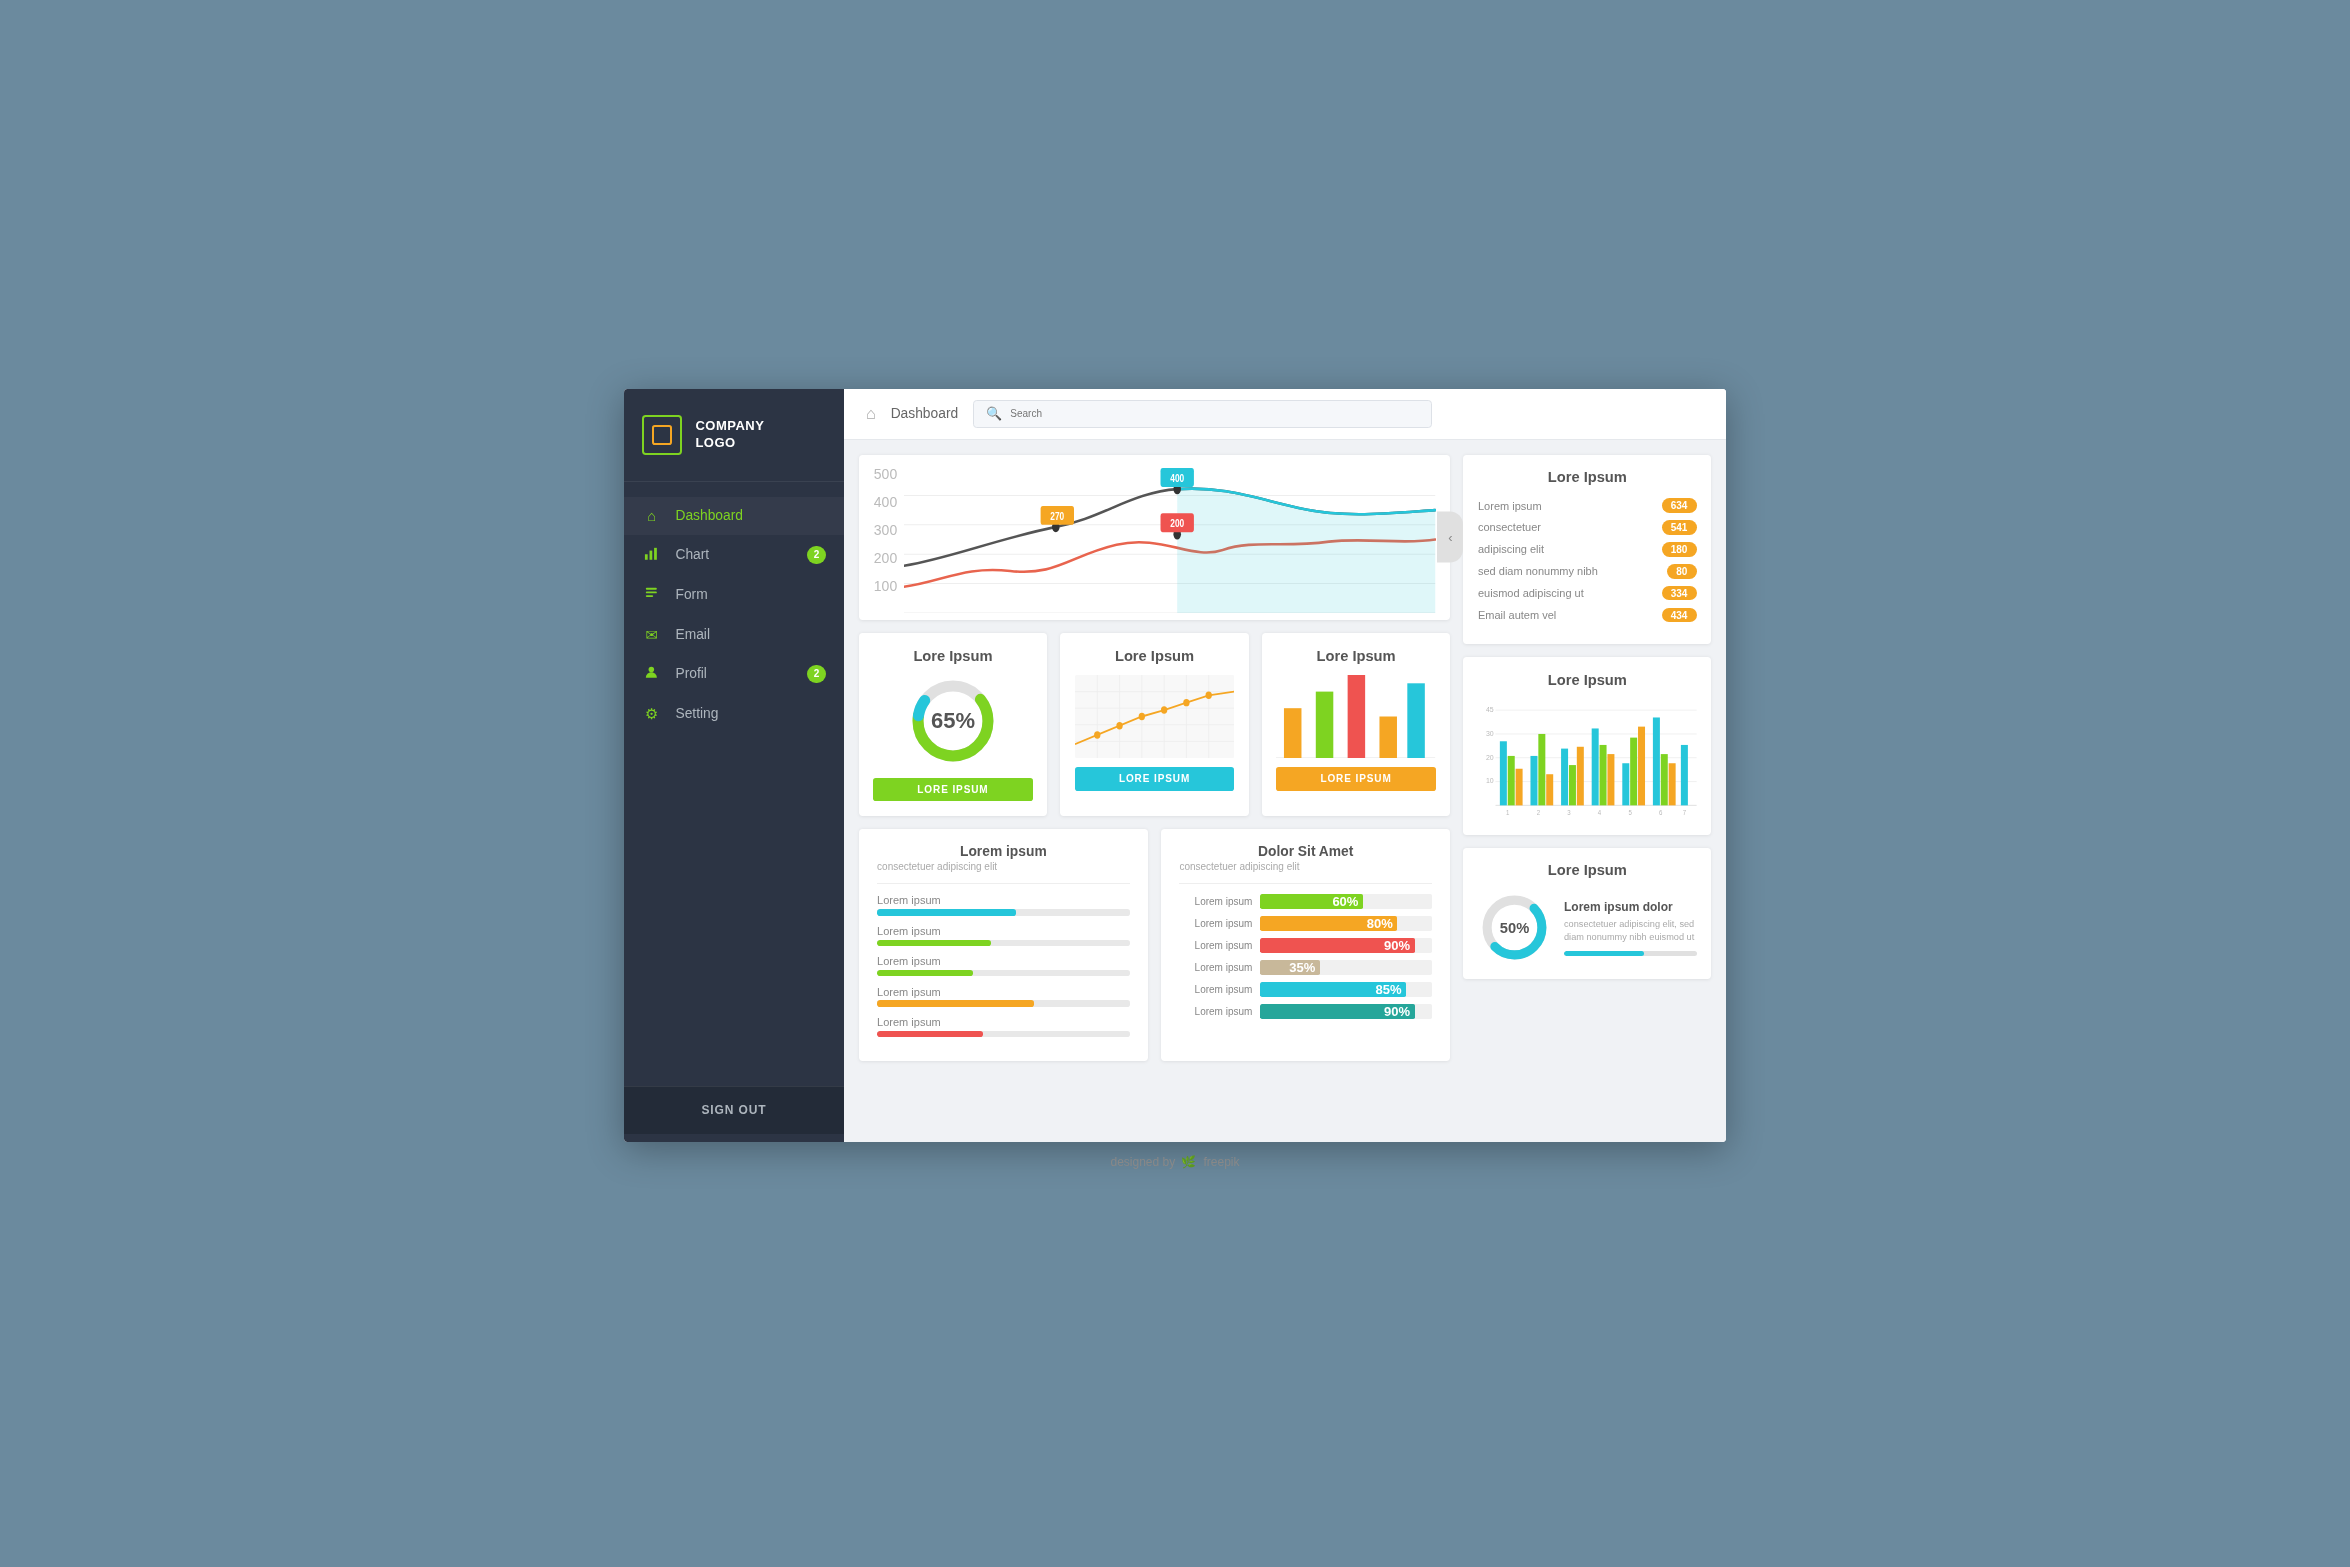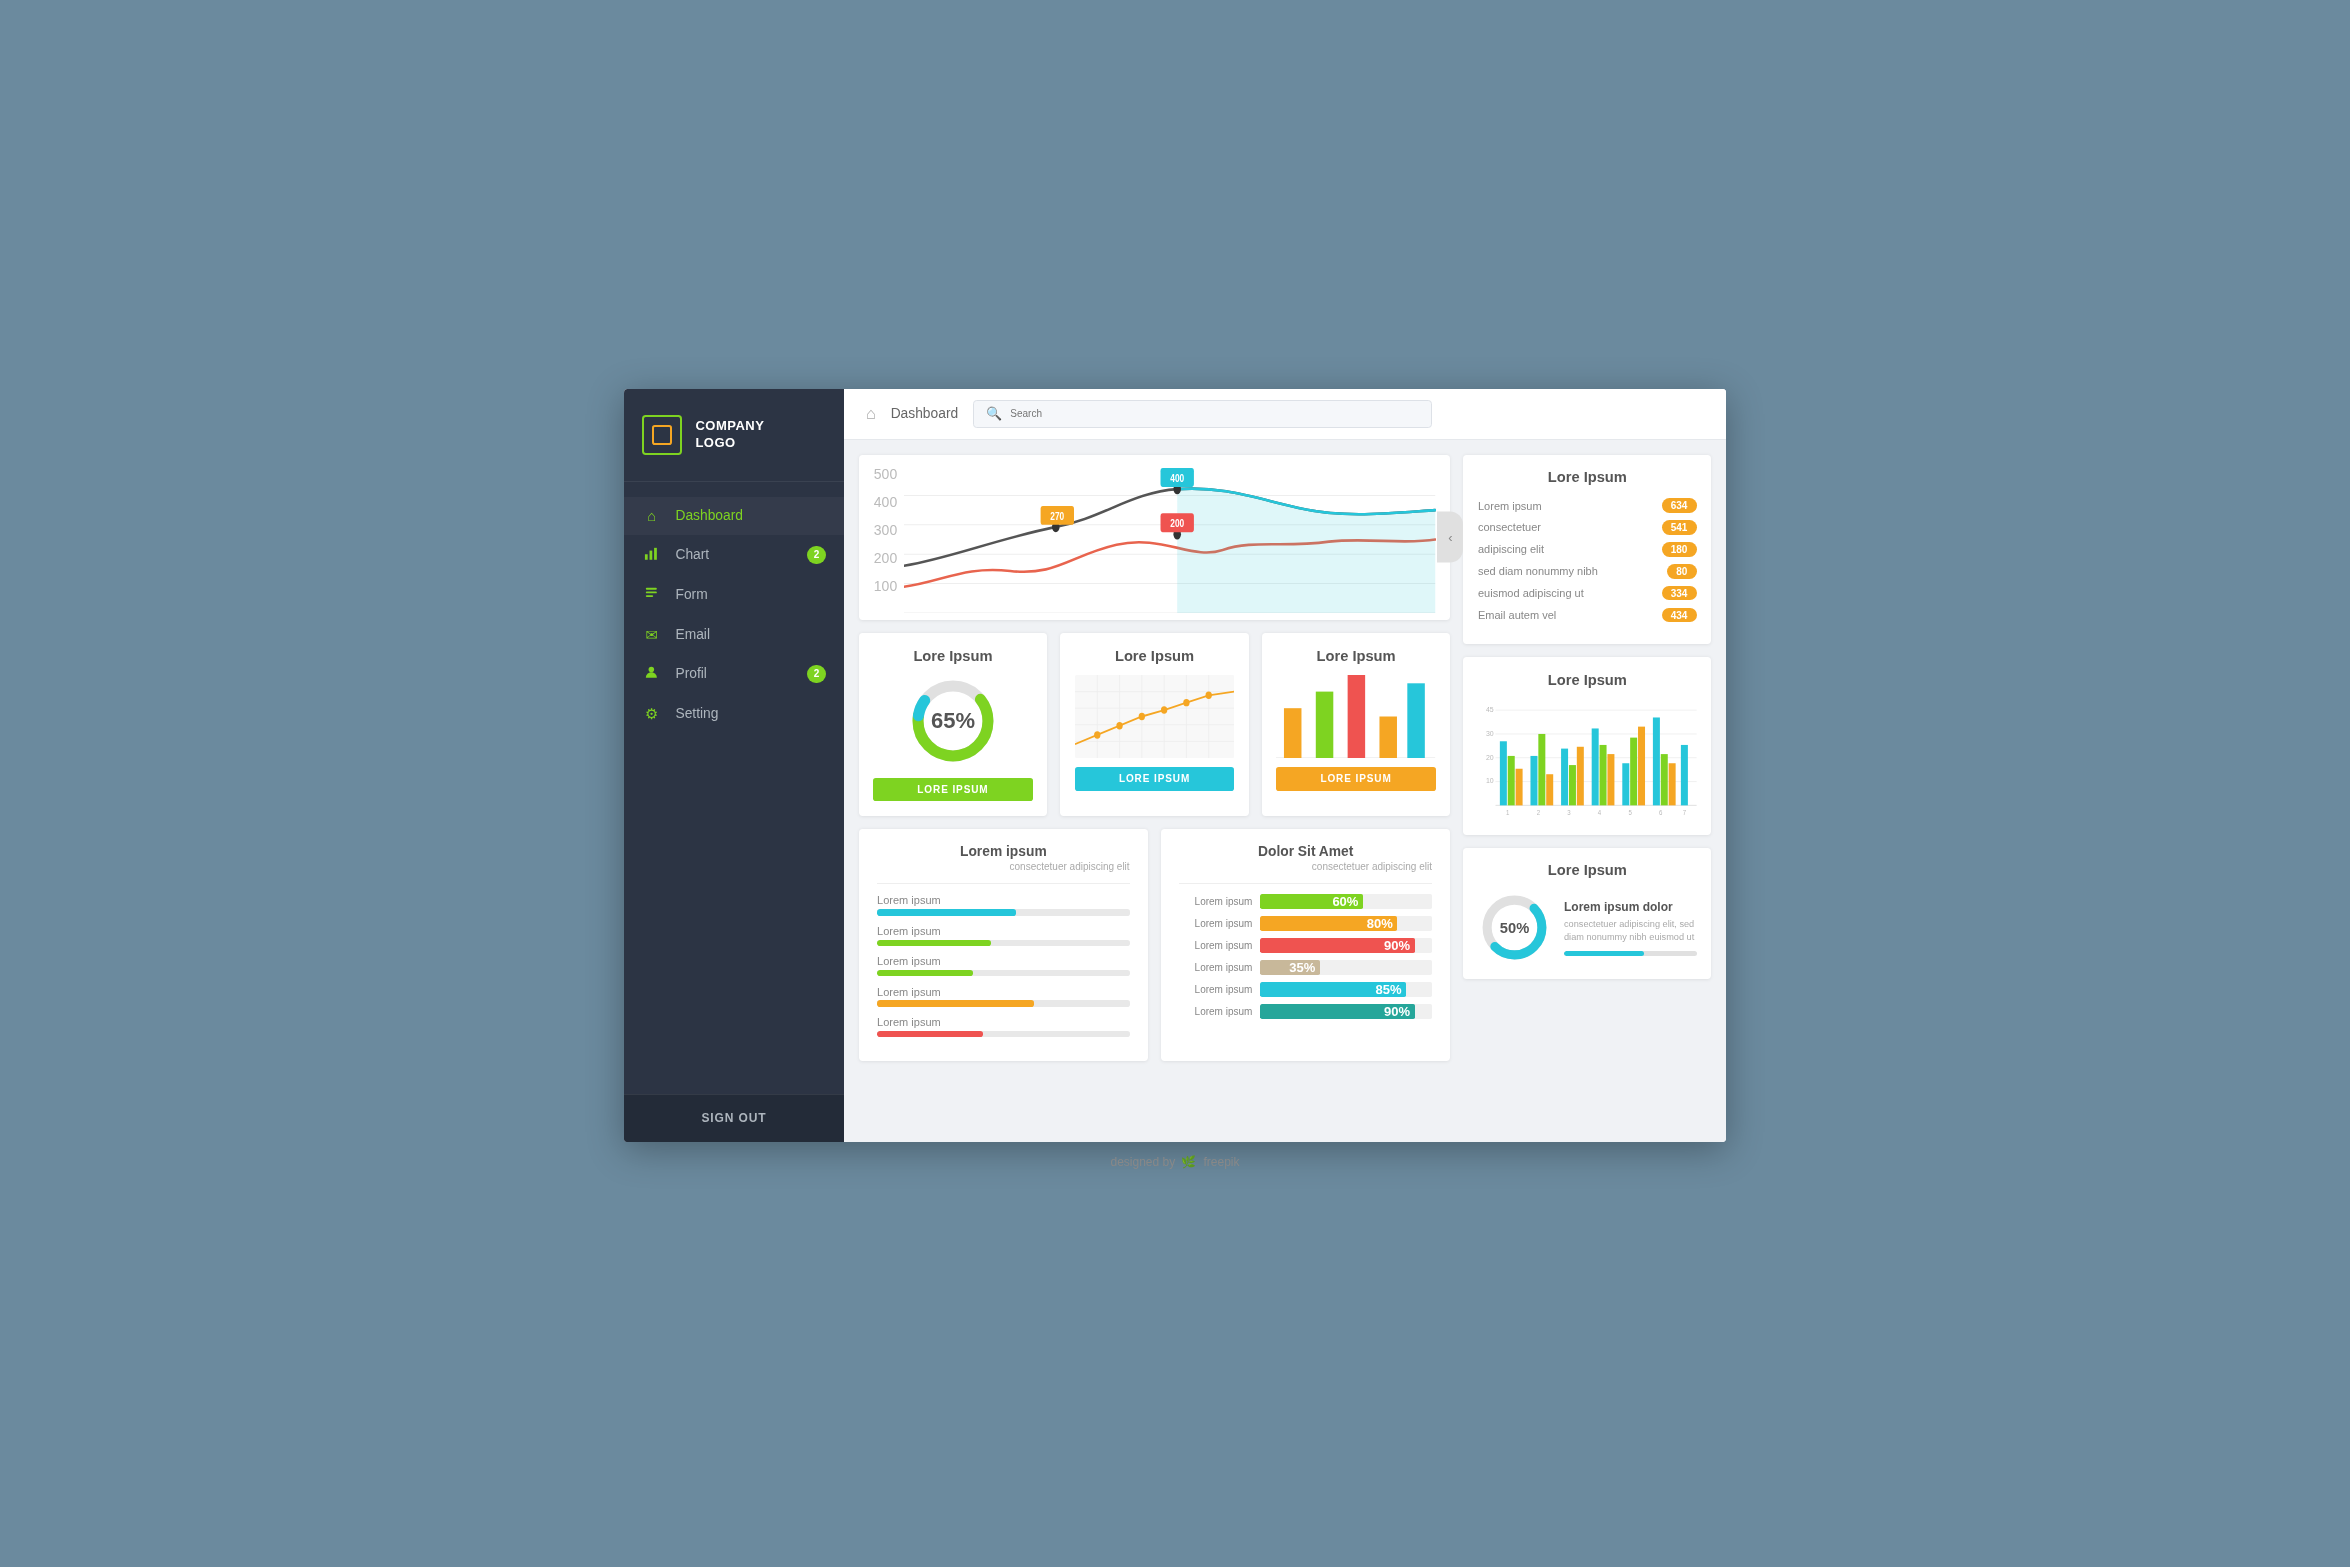--- a/index.html
+++ b/index.html
@@ -28,21 +28,21 @@
       box-shadow: 0 7.3px 37px rgba(0,0,0,0.3);
       min-height: 753px;
     }
     
     .sidebar {
       width: 220px;
       min-width: 220px;
       background: #2c3444;
       display: flex;
       flex-direction: column;
-      padding-bottom: 0;
+      padding-bottom: 8px;
     }
     .sidebar-logo {
       display: flex;
       align-items: center;
       padding: 26px 18.4px 26px 18.4px;
       gap: 13px;
       border-bottom: 0.9px solid rgba(255,255,255,0.07);
     }
     .logo-icon {
       width: 40px;
@@ -308,21 +308,21 @@
     .section-title {
       font-size: 13.8px;
       color: #555;
       font-weight: 600;
       margin-bottom: 1.8px;
       text-align: center;
     }
     .section-subtitle {
       font-size: 10px;
       color: #aaa;
-      text-align: right;
+      text-align: left;
       margin-bottom: 11px;
     }
     .divider {
       height: 0.9px;
       background: #eee;
       margin-bottom: 11px;
     }
     .progress-item {
       margin-bottom: 9.2px;
     }

